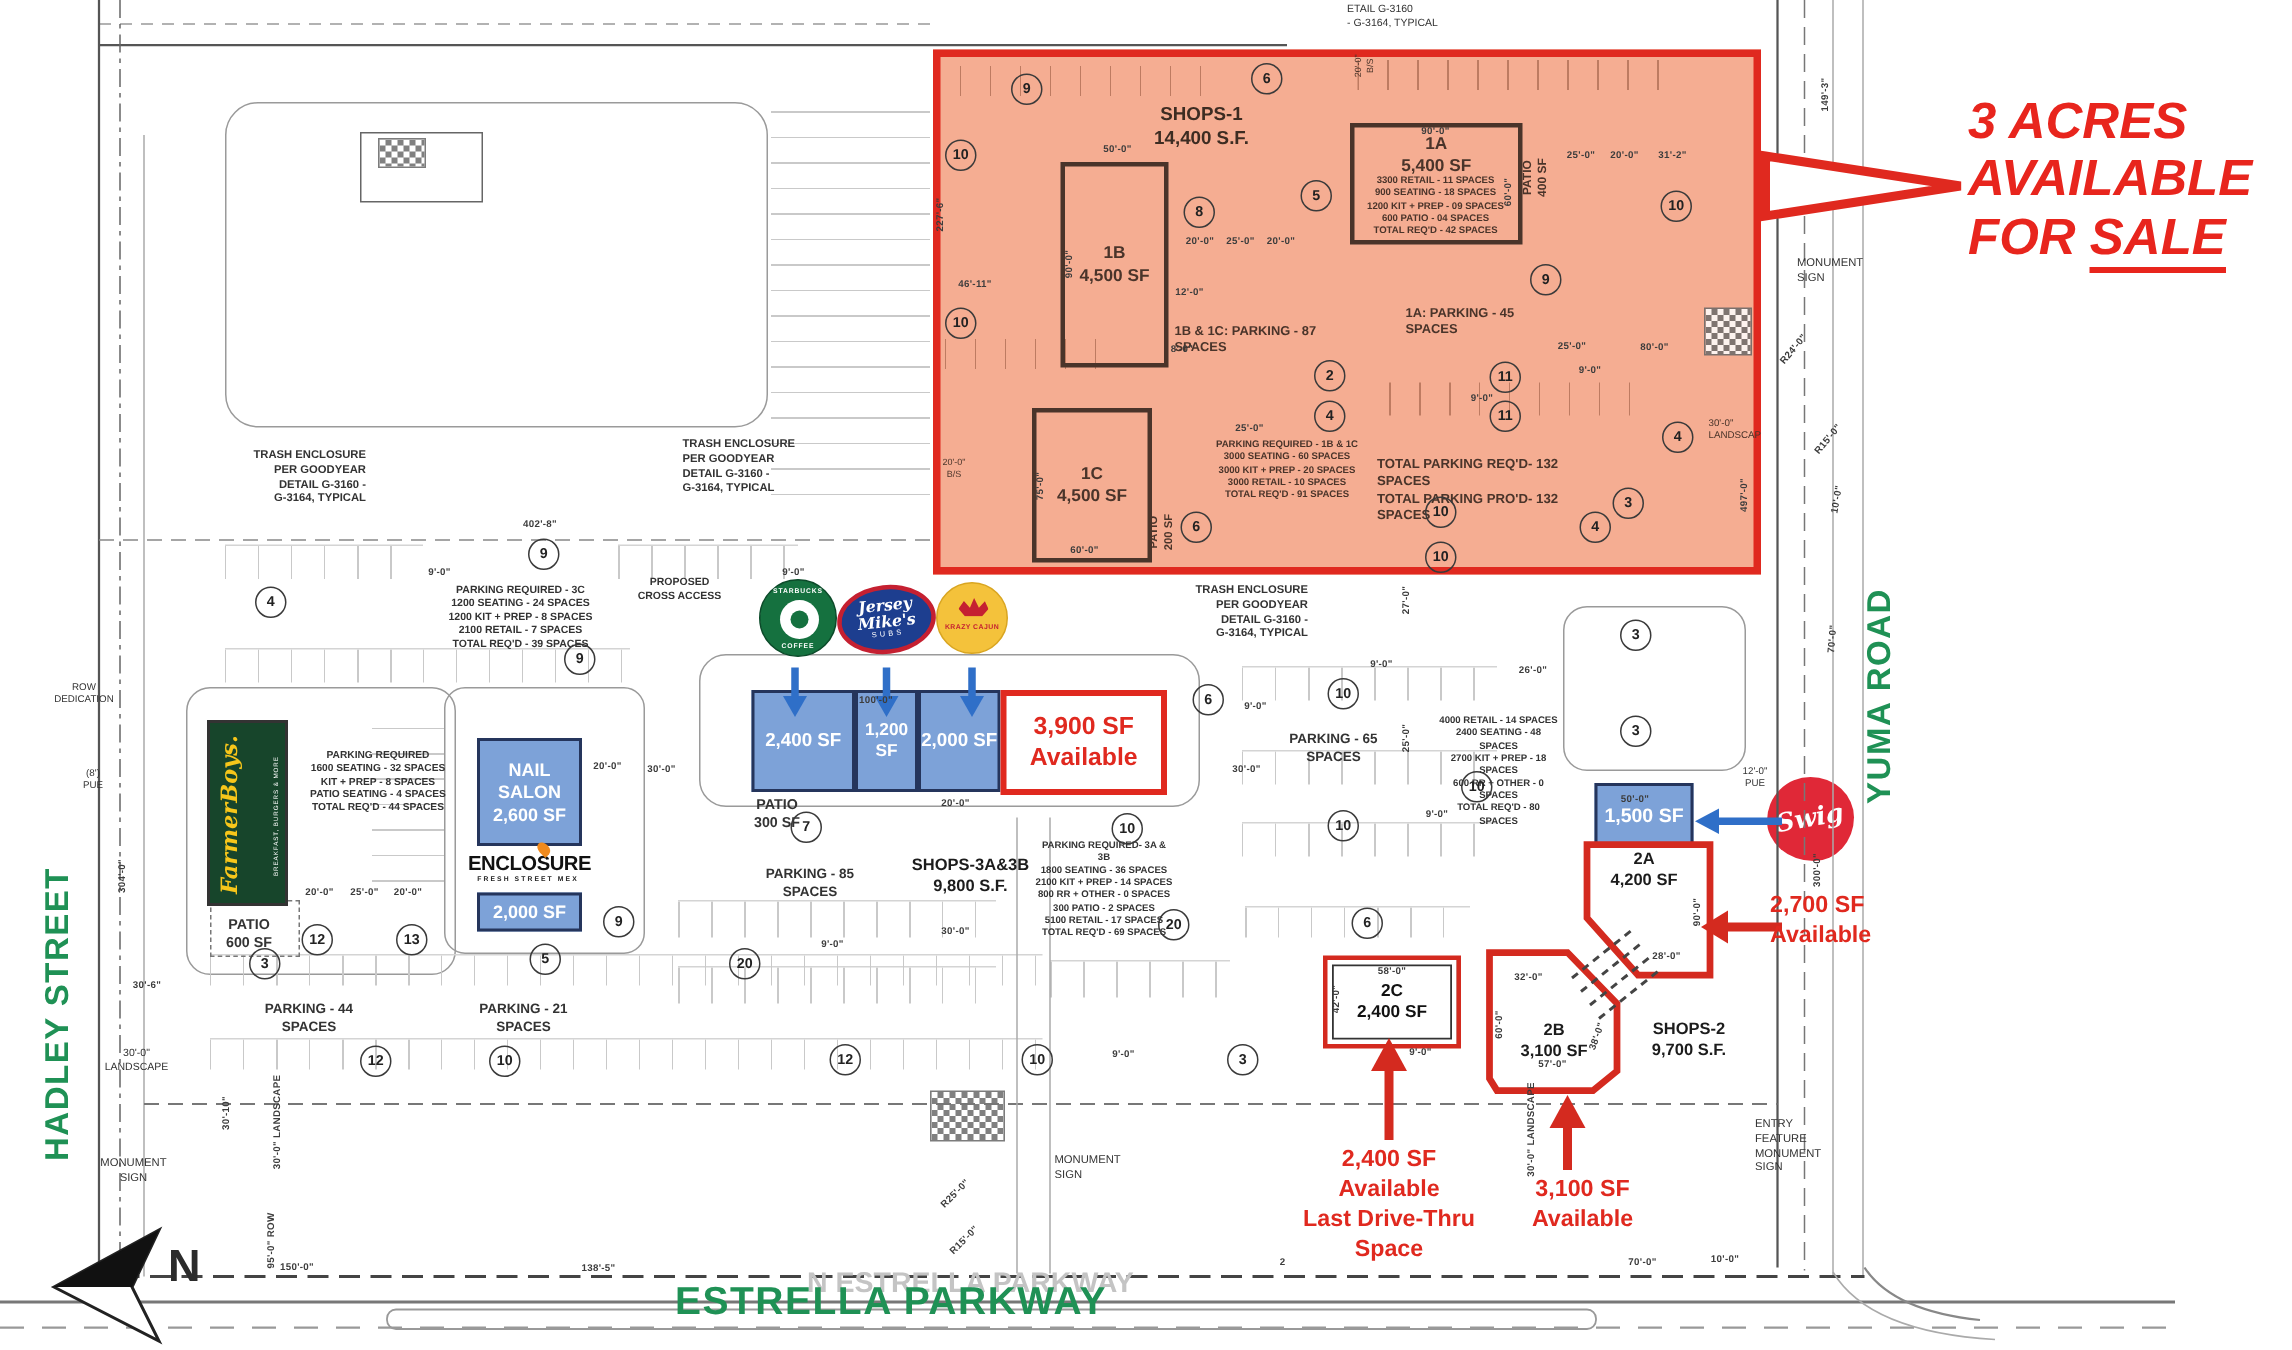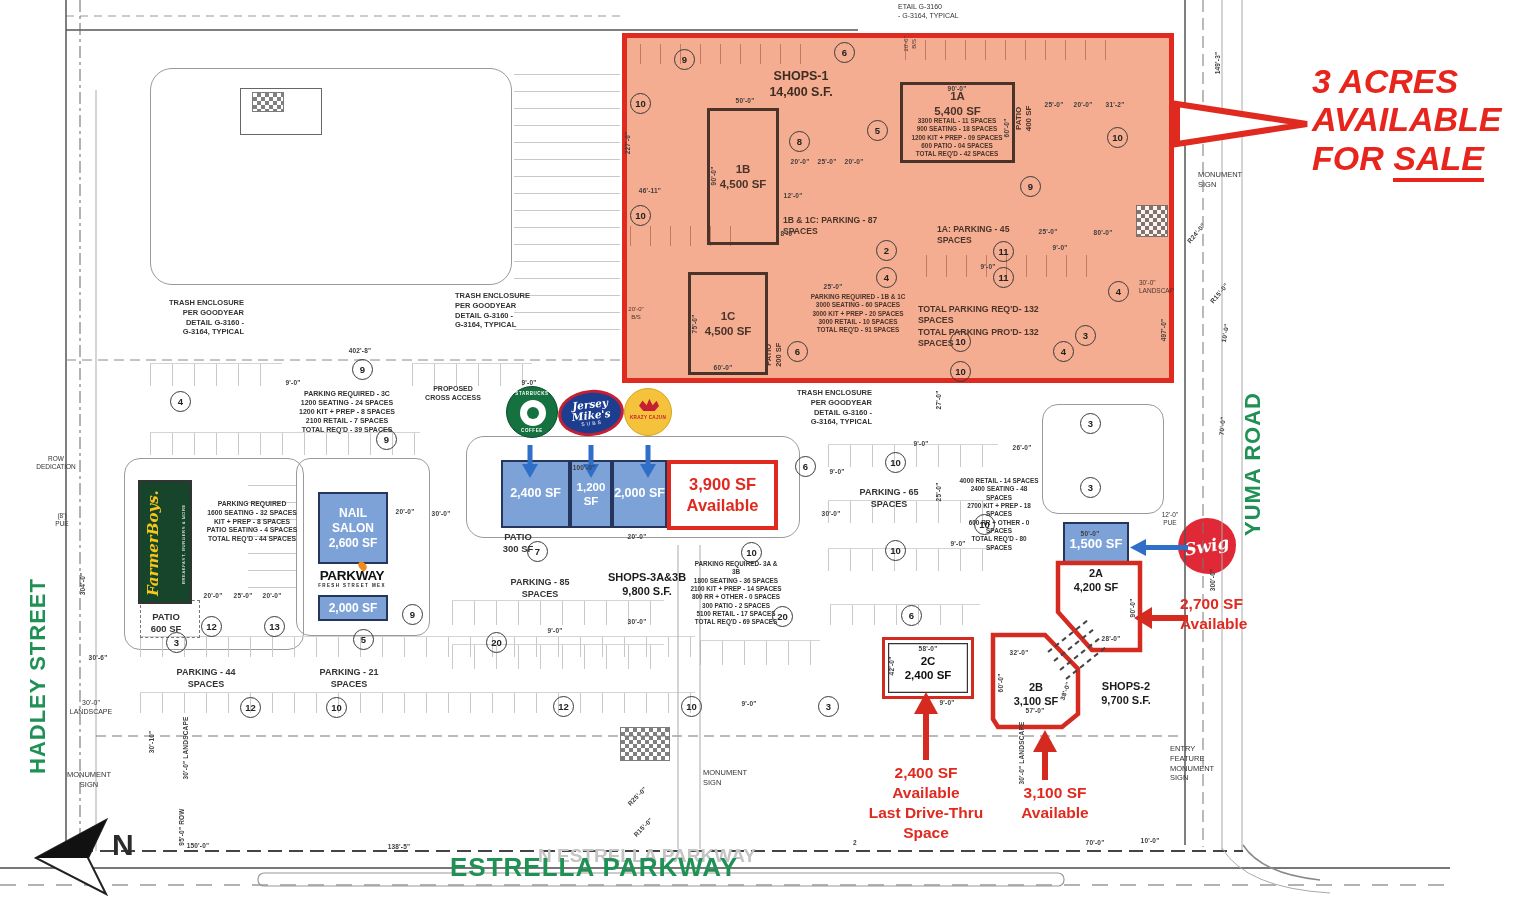--- a/index.html
+++ b/index.html
@@ -236,21 +236,21 @@
   <div class="logo" id="kc">
     <div class="bird"></div>
     <div class="t">KRAZY CAJUN</div>
   </div>
   <div class="logo" id="fb">
     <div class="script">FarmerBoys.</div>
     <div class="tag">BREAKFAST, BURGERS &amp; MORE</div>
   </div>
   <div class="logo" id="mesq">
     <div class="flame"></div>
-    <div class="word">PARKWAY</div>
+    <div class="word">ENCLOSURE</div>
     <div class="tag">FRESH STREET MEX</div>
   </div>
   <div class="logo" id="swig">
     <div class="t">Swig</div>
   </div>
 
   <div id="labels">
       <div class="note" style="left: 152px; top: 298px; width: 92px; font-size: 7.5px; text-align: right; font-weight: bold;">TRASH ENCLOSURE
 PER GOODYEAR
 DETAIL G-3160 -
@@ -305,21 +305,21 @@
 600 PATIO - 04 SPACES
 TOTAL REQ'D - 42 SPACES</div>
       <div class="note" style="left: 806px; top: 293px; width: 104px; font-size: 6.4px; text-align: center; font-weight: bold; color: rgb(74, 52, 42);">PARKING REQUIRED - 1B &amp; 1C
 3000 SEATING - 60 SPACES
 3000 KIT + PREP - 20 SPACES
 3000 RETAIL - 10 SPACES
 TOTAL REQ'D - 91 SPACES</div>
       <div class="note" style="left: 918px; top: 304px; width: 140px; font-size: 8.8px; text-align: left; font-weight: bold; color: rgb(74, 52, 42);">TOTAL PARKING REQ'D- 132 SPACES
 TOTAL PARKING PRO'D- 132 SPACES</div>
       <div class="note" style="left: 783px; top: 215px; width: 118px; font-size: 8.6px; text-align: left; font-weight: bold; color: rgb(74, 52, 42);">1B &amp; 1C: PARKING - 87 SPACES</div>
-      <div class="note" style="left: 937px; top: 224px; width: 102px; font-size: 8.6px; text-align: left; font-weight: bold; color: rgb(74, 52, 42);">1A: PARKING - 45 SPACES</div>
+      <div class="note" style="left: 937px; top: 203px; width: 102px; font-size: 8.6px; text-align: left; font-weight: bold; color: rgb(74, 52, 42);">1A: PARKING - 45 SPACES</div>
       <div class="note" style="left: 494px; top: 577px; width: 92px; font-size: 9px; text-align: center; font-weight: bold;">PARKING - 85 SPACES</div>
       <div class="note" style="left: 162px; top: 667px; width: 88px; font-size: 9px; text-align: center; font-weight: bold;">PARKING - 44 SPACES</div>
       <div class="note" style="left: 305px; top: 667px; width: 88px; font-size: 9px; text-align: center; font-weight: bold;">PARKING - 21 SPACES</div>
       <div class="note" style="left: 846px; top: 487px; width: 86px; font-size: 9px; text-align: center; font-weight: bold;">PARKING - 65 SPACES</div>
       <div class="note" style="left: 140px; top: 611px; width: 52px; font-size: 9.5px; text-align: center; font-weight: bold;">PATIO
 600 SF</div>
       <div class="note" style="left: 495px; top: 531px; width: 46px; font-size: 9.5px; text-align: center; font-weight: bold;">PATIO
 300 SF</div>
       <div class="note" style="left: 1001px; top: 108px; width: 46px; font-size: 8px; text-align: center; font-weight: bold; color: rgb(74, 52, 42); transform: rotate(-90deg);">PATIO
 400 SF</div>

